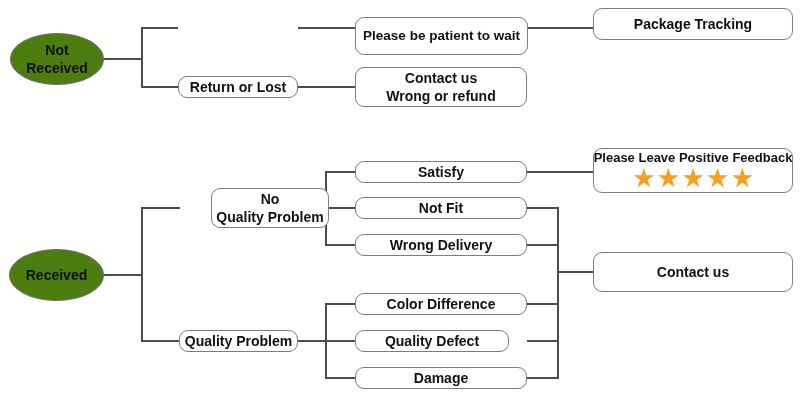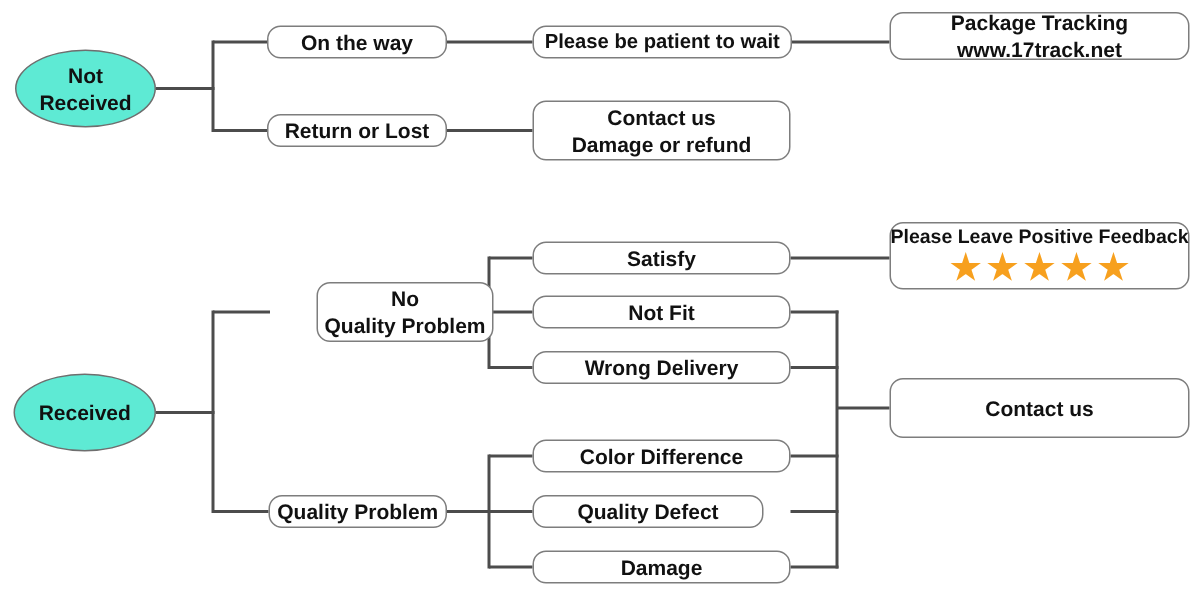--- a/index.html
+++ b/index.html
@@ -38,38 +38,38 @@
     justify-content: center;
     font-size: 14px;
     font-weight: 600;
     line-height: 1.3;
     white-space: nowrap;
     text-align: center;
     box-sizing: border-box;
   }
   .ellipse {
     position: absolute;
-    background: #5eead4;
+    background: #4d7c0f;
     border: 1.4px solid #6E6E6E;
     border-radius: 50%;
     display: flex;
     flex-direction: column;
     align-items: center;
     justify-content: center;
     font-size: 14px;
     font-weight: 600;
     line-height: 1.3;
     white-space: nowrap;
     text-align: center;
     box-sizing: border-box;
   }
   
   .n-not-received   { left: 10px;  top: 33px;  width: 94px;  height: 52px; }
   .n-on-the-way     { left: 178px; top: 17px;  width: 120px; height: 22px; }
-  .n-be-patient     { left: 355px; top: 17px;  width: 173px; height: 22px; font-size: 13.5px; }
+  .n-be-patient     { left: 355px; top: 17px;  width: 173px; height: 38px; font-size: 13.5px; }
   .n-package        { left: 593px; top: 8px;   width: 200px; height: 32px; align-items: center; }
   .n-return-lost    { left: 178px; top: 76px;  width: 120px; height: 22px; text-align: center; }
   .n-contact-top    { left: 355px; top: 67px;  width: 172px; height: 40px; }
   .n-received       { left: 9px;   top: 249px; width: 95px;  height: 52px; }
   .n-no-quality     { left: 180px; top: 188px; width: 118px; height: 40px; margin-left: 31px; }
   .n-quality        { left: 179px; top: 330px; width: 119px; height: 22px; }
   .n-satisfy        { left: 355px; top: 161px; width: 172px; height: 22px; }
   .n-not-fit        { left: 355px; top: 197px; width: 172px; height: 22px; }
   .n-wrong-delivery { left: 355px; top: 234px; width: 172px; height: 22px; }
   .n-color-diff     { left: 355px; top: 293px; width: 172px; height: 22px; }
@@ -131,40 +131,36 @@
     <line x1="558" y1="272" x2="593" y2="272"></line>
 
     <line x1="527" y1="172" x2="593" y2="172"></line>
   </svg>
 
   <div class="ellipse n-not-received">
     <div>Not</div>
     <div>Received</div>
   </div>
 
-  <div class="node n-on-the-way">
-    <div>On the way</div>
-  </div>
 
   <div class="node n-be-patient">
     <div>Please be patient to wait</div>
   </div>
 
   <div class="node n-package">
     <div>Package Tracking</div>
-    <div>www.17track.net</div>
   </div>
 
   <div class="node n-return-lost">
     <div>Return or Lost</div>
   </div>
 
   <div class="node n-contact-top">
     <div>Contact us</div>
-    <div>Damage or refund</div>
+    <div>Wrong or refund</div>
   </div>
 
   <div class="ellipse n-received">
     <div>Received</div>
   </div>
 
   <div class="node n-no-quality">
     <div>No</div>
     <div>Quality Problem</div>
   </div>

